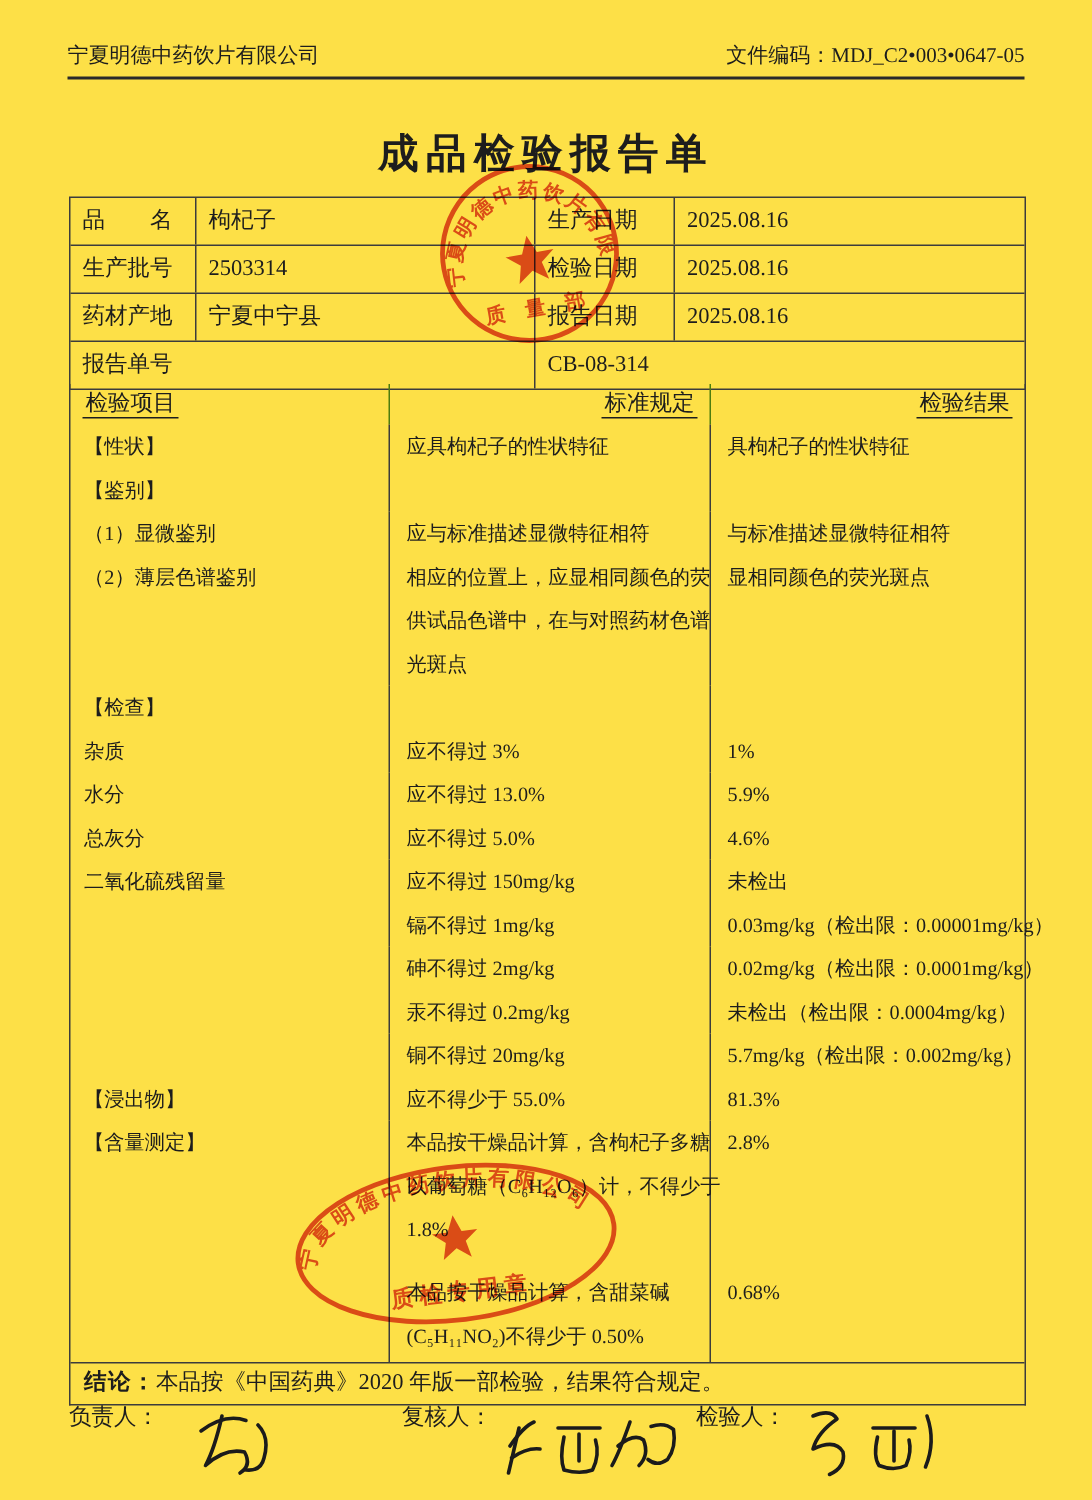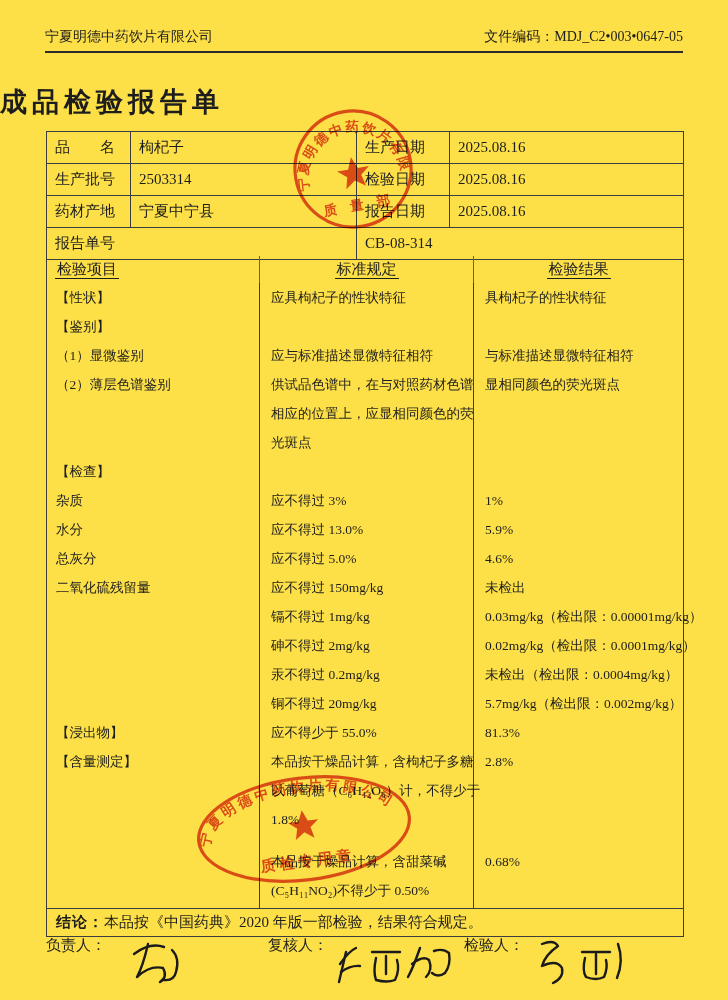--- a/index.html
+++ b/index.html
@@ -10,41 +10,41 @@
   }
   
   .hdr{
     position:absolute; left:45px; right:45px; top:28px;
     display:flex; justify-content:space-between; align-items:flex-end;
     font-size:14px; padding-bottom:5px; border-bottom:2px solid #2a2a2a;
   }
   .hdr .code{font-family:"Liberation Serif","DejaVu Serif",serif;}
   
   .title{
-    position:absolute; left:0; right:0; top:84px; 
+    position:absolute; left:0; right:0; top:84px; text-align:center;
     font-size:27px; font-weight:bold; letter-spacing:5px;
   }
   
   .info{
     position:absolute; left:46px; top:131px; width:636px;
     border:1px solid #3c3c3c; font-size:15px;
   }
   .irow{display:grid; grid-template-columns:84px 226px 93px 1fr; border-bottom:1px solid #3c3c3c;}
   .irow.last{display:grid; grid-template-columns:310px 1fr; border-bottom:none;}
   .icell{height:31px; line-height:31px; padding-left:8px; border-right:1px solid #3c3c3c; white-space:nowrap; overflow:hidden;}
   .irow .icell:last-child{border-right:none;}
   
   .maint{
     position:absolute; left:46px; top:256px; width:636px;
     border:1px solid #3c3c3c; border-top:none; font-size:13.5px;
   }
   .thead{display:grid; grid-template-columns:213px 214px 1fr; height:27px; line-height:25px; font-size:15px;}
   .thead>div{border-right:1px solid #4d7c0f; padding:1px 8px 0;}
   .thead>div:last-child{border-right:none;}
-  .thead .c{text-align:center;}
+  .thead .c{text-align:right;}
   .thead span{border-bottom:1px solid #1d1d1d; padding:0 2px 1px;}
   .trow{display:grid; grid-template-columns:213px 214px 1fr;}
   .tcell{border-right:1px solid #3c3c3c; padding:0 0 0 9px;}
   .trow .tcell:last-child{border-right:none; padding-left:11px;}
   .trow .tcell.standard{padding-left:11px;}
   .tline{height:29px; line-height:29px; white-space:nowrap;}
   .trow.gap .tcell{padding-top:13px; padding-bottom:3px;}
   .concl{border-top:1px solid #3c3c3c; height:27px; line-height:27px; padding-left:9px; font-size:15px; white-space:nowrap;}
   .concl b{letter-spacing:1px;}
   
@@ -132,22 +132,22 @@
           </div>
           <div class="tcell result">
             <div class="tline">与标准描述显微特征相符</div>
           </div>
         </div>
         <div class="trow">
           <div class="tcell item">
             <div class="tline">（2）薄层色谱鉴别</div>
           </div>
           <div class="tcell standard">
+            <div class="tline">相应的位置上，应显相同颜色的荧</div>
             <div class="tline">供试品色谱中，在与对照药材色谱</div>
-            <div class="tline">相应的位置上，应显相同颜色的荧</div>
             <div class="tline">光斑点</div>
           </div>
           <div class="tcell result">
             <div class="tline">显相同颜色的荧光斑点</div>
           </div>
         </div>
         <div class="trow">
           <div class="tcell item">
             <div class="tline">【检查】</div>
           </div>

